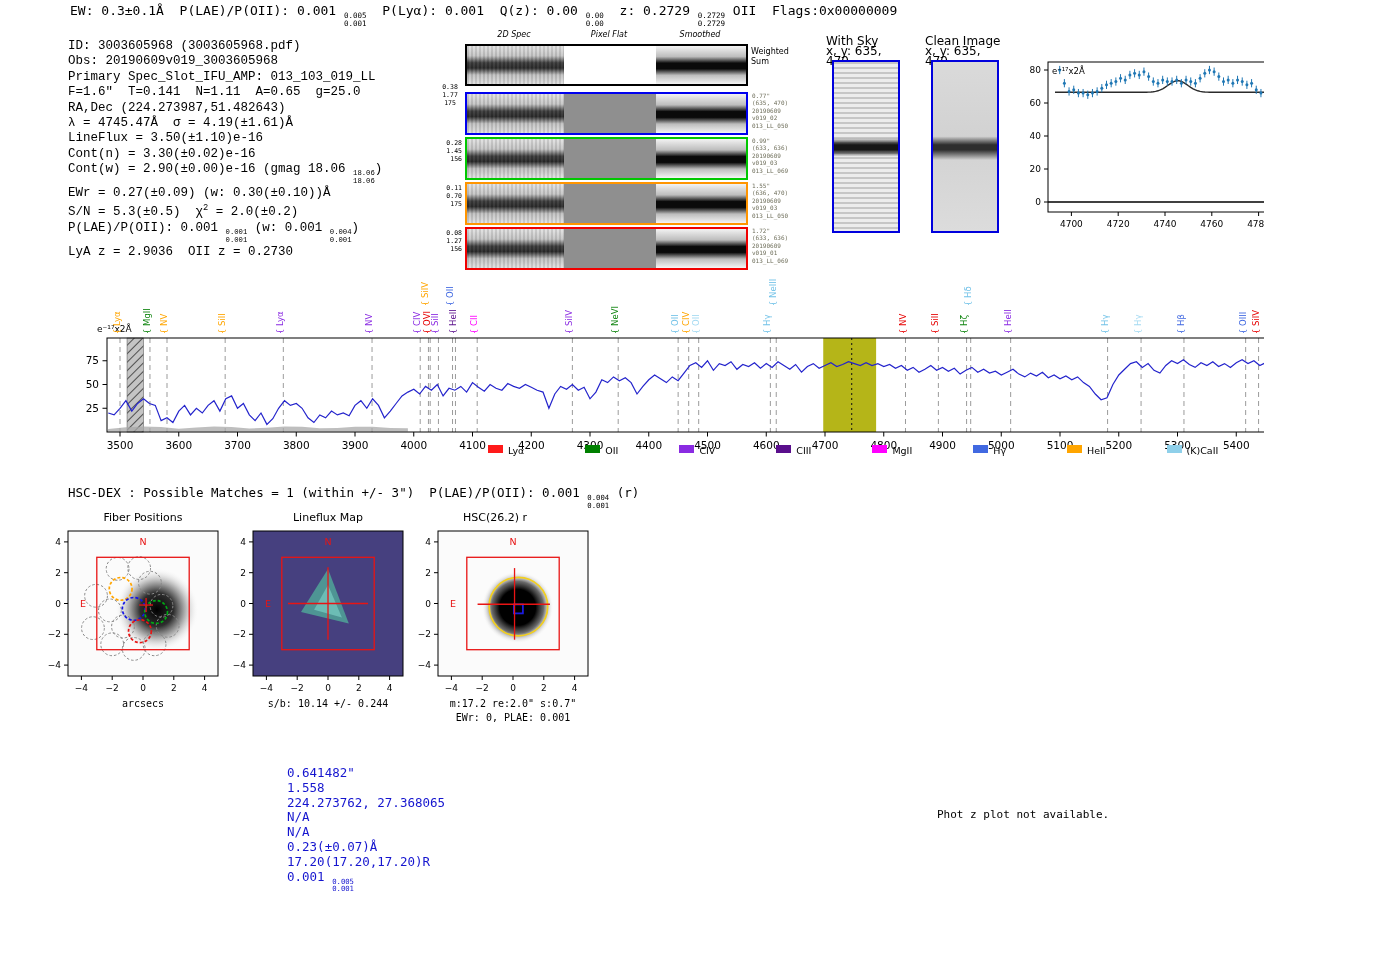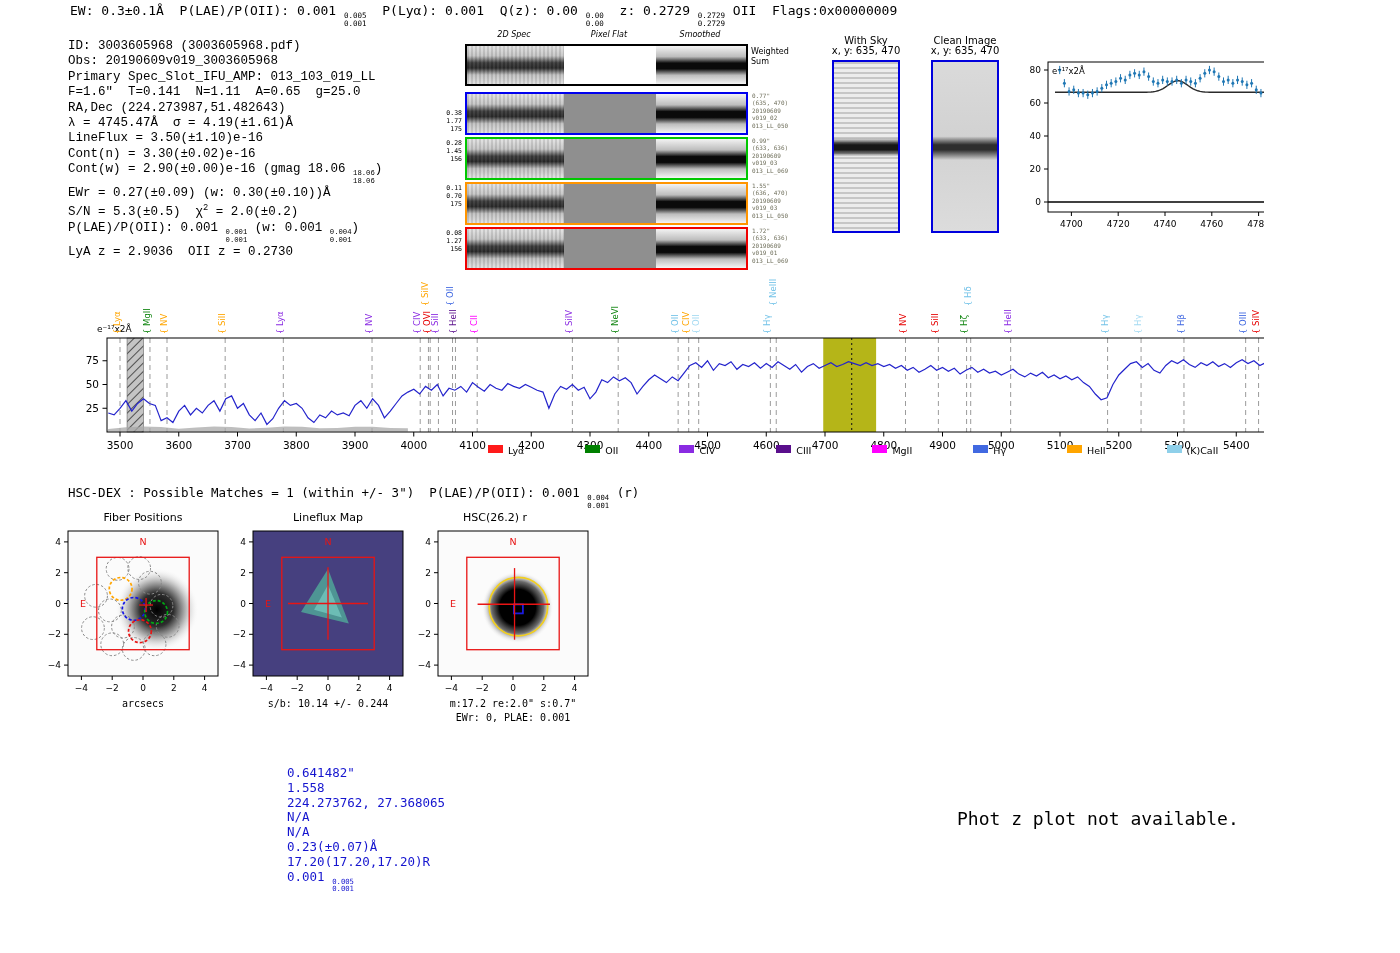--- a/index.html
+++ b/index.html
@@ -22,37 +22,37 @@
   .srow .c{height:100%;}
   .cell-noisy{width:97px;background:
       repeating-linear-gradient(90deg,rgba(0,0,0,0.10) 0 2px,rgba(255,255,255,0.05) 2px 4px),
       linear-gradient(180deg,#e3e3e3 0%,#c6c6c6 26%,#3d3d3d 44%,#2b2b2b 58%,#c2c2c2 76%,#e1e1e1 100%);}
   .cell-flat{width:92px;background:#8f8f8f;}
   .cell-flat.white{background:#fff;}
   .cell-smooth{flex:1;background:linear-gradient(180deg,#f3f3f3 0%,#bdbdbd 28%,#0a0a0a 45%,#0a0a0a 60%,#bdbdbd 77%,#f5f5f5 100%);}
   .nums{position:absolute;left:438px;width:24px;font-size:6.5px;line-height:8px;text-align:right;}
   .ann{position:absolute;left:752px;width:64px;font-size:6px;line-height:7.4px;color:#6e6e5a;white-space:pre;}
   #wsum-label{left:751px;top:47px;font-size:8px;line-height:9.5px;}
-  .skyttl{position:absolute;font-size:10px;line-height:10px;text-align:center;width:80px;}
+  .skyttl{position:absolute;font-size:12px;line-height:10px;text-align:left;width:80px;}
   .skybox{position:absolute;width:68px;height:173px;box-sizing:border-box;border:2px solid #0000dd;}
   #withsky-img{background:
      linear-gradient(180deg,rgba(0,0,0,0) 0 45%,#161616 49% 52%,rgba(0,0,0,0) 56%),
      repeating-linear-gradient(180deg,#c6c6c6 0 2px,#ececec 2px 5px);}
   #clean-img{background:linear-gradient(180deg,#dadada 0%,#d2d2d2 44%,#2e2e2e 49%,#2e2e2e 52%,#d4d4d4 58%,#dcdcdc 100%);}
   svg{position:absolute;overflow:visible;font-family:"DejaVu Sans","Liberation Sans",sans-serif;}
   #spec-legend{position:absolute;left:440px;top:445px;display:flex;gap:13px;font-size:9.5px;
                font-family:"DejaVu Sans","Liberation Sans",sans-serif;align-items:center;}
   .lgi{display:flex;align-items:flex-start;gap:5px;white-space:pre;padding-left:48px;}
   .sw{display:inline-block;width:15px;height:8px;}
   #hsc-line{left:68px;top:485px;font-size:12.5px;}
   .cutttl{position:absolute;top:511px;width:150px;text-align:center;font-size:11px;
           font-family:"DejaVu Sans","Liberation Sans",sans-serif;}
   #match-labels{left:68px;top:773px;font-size:12.5px;line-height:14.8px;}
   #match-values{left:287px;top:766px;font-size:12.5px;line-height:14.8px;color:#1515cf;}
-  #photz-note{left:937px;top:808px;font-size:18px;margin-left:20px;}
+  #photz-note{left:937px;top:808px;font-size:11px;}
 </style>
 </head>
 <body>
 
 <div id="canvas">
 
   <div class="abs mono" id="hdr-left">EW: 0.3±0.1Å  P(LAE)/P(OII): 0.001 <span class="ss"><span>0.005</span><span>0.001</span></span>  P(Lyα): 0.001  Q(z): 0.00 <span class="ss"><span>0.00</span><span>0.00</span></span>  z: 0.2729 <span class="ss"><span>0.2729</span><span>0.2729</span></span> OII  Flags:0x00000009</div>
 
   <div class="abs mono" id="info-block"><div class="iline">ID: 3003605968 (3003605968.pdf)</div><div class="iline">Obs: 20190609v019_3003605968</div><div class="iline">Primary Spec_Slot_IFU_AMP: 013_103_019_LL</div><div class="iline">F=1.6"  T=0.141  N=1.11  A=0.65  g=25.0</div><div class="iline">RA,Dec (224.273987,51.482643)</div><div class="iline">λ = 4745.47Å  σ = 4.19(±1.61)Å</div><div class="iline">LineFlux = 3.50(±1.10)e-16</div><div class="iline">Cont(n) = 3.30(±0.02)e-16</div><div class="iline">Cont(w) = 2.90(±0.00)e-16 (gmag 18.06 <span class="ss"><span>18.06</span><span>18.06</span></span>)</div><div class="iline">EWr = 0.27(±0.09) (w: 0.30(±0.10))Å</div><div class="iline">S/N = 5.3(±0.5)  χ<sup>2</sup> = 2.0(±0.2)</div><div class="iline">P(LAE)/P(OII): 0.001 <span class="ss"><span>0.001</span><span>0.001</span></span> (w: 0.001 <span class="ss"><span>0.004</span><span>0.001</span></span>)</div><div class="iline">LyA z = 2.9036  OII z = 0.2730</div></div>
 
@@ -68,21 +68,21 @@
   <div class="abs sans" id="wsum-label">
     <div>Weighted</div>
       <div>Sum</div>
   </div>
   <div id="spec2d-rows">
       <div class="srow" style="top: 92px; height: 43px; border: 2.5px solid rgb(0, 0, 238);">
         <span class="c cell-noisy"></span>
         <span class="c cell-flat"></span>
         <span class="c cell-smooth"></span>
       </div>
-      <div class="nums mono" style="top: 109px;">0.38<br>1.77<br>175</div>
+      <div class="nums mono" style="top: 83px; text-align: center;">0.38<br>1.77<br>175</div>
       <div class="ann mono" style="top: 92px;">0.77"<br>(635, 470)<br>20190609<br>v019_02<br>013_LL_050</div>
       <div class="srow" style="top: 137px; height: 43px; border: 2.5px solid rgb(0, 200, 0);">
         <span class="c cell-noisy"></span>
         <span class="c cell-flat"></span>
         <span class="c cell-smooth"></span>
       </div>
       <div class="nums mono" style="top: 139px;">0.28<br>1.45<br>156</div>
       <div class="ann mono" style="top: 137px;">0.99"<br>(633, 636)<br>20190609<br>v019_03<br>013_LL_069</div>
       <div class="srow" style="top: 182px; height: 43px; border: 2.5px solid rgb(255, 149, 0);">
         <span class="c cell-noisy"></span>

